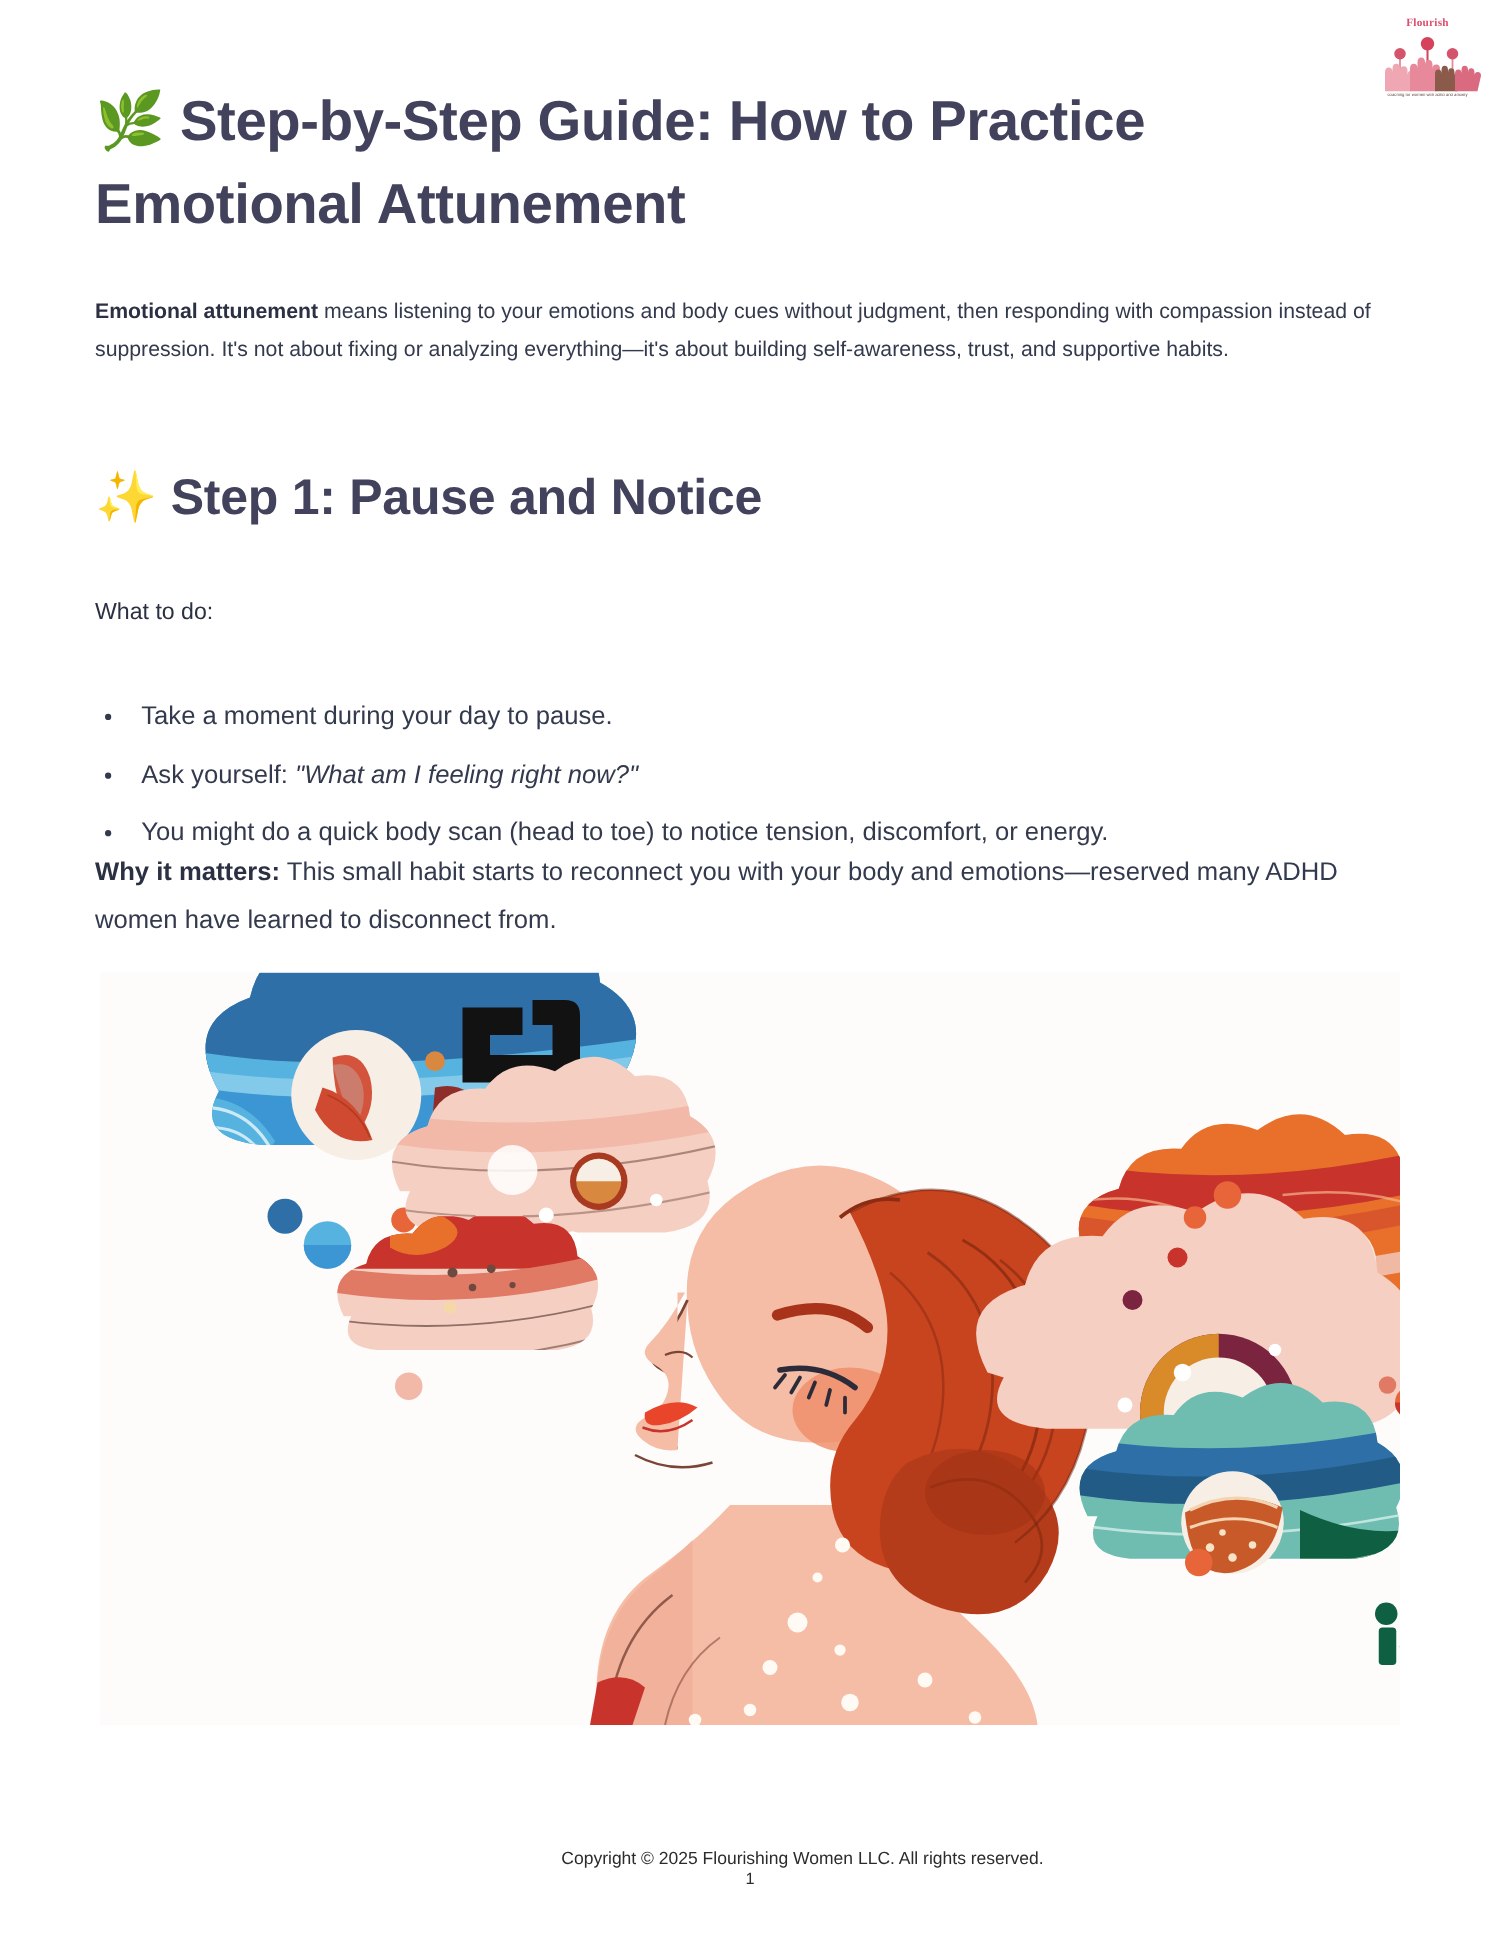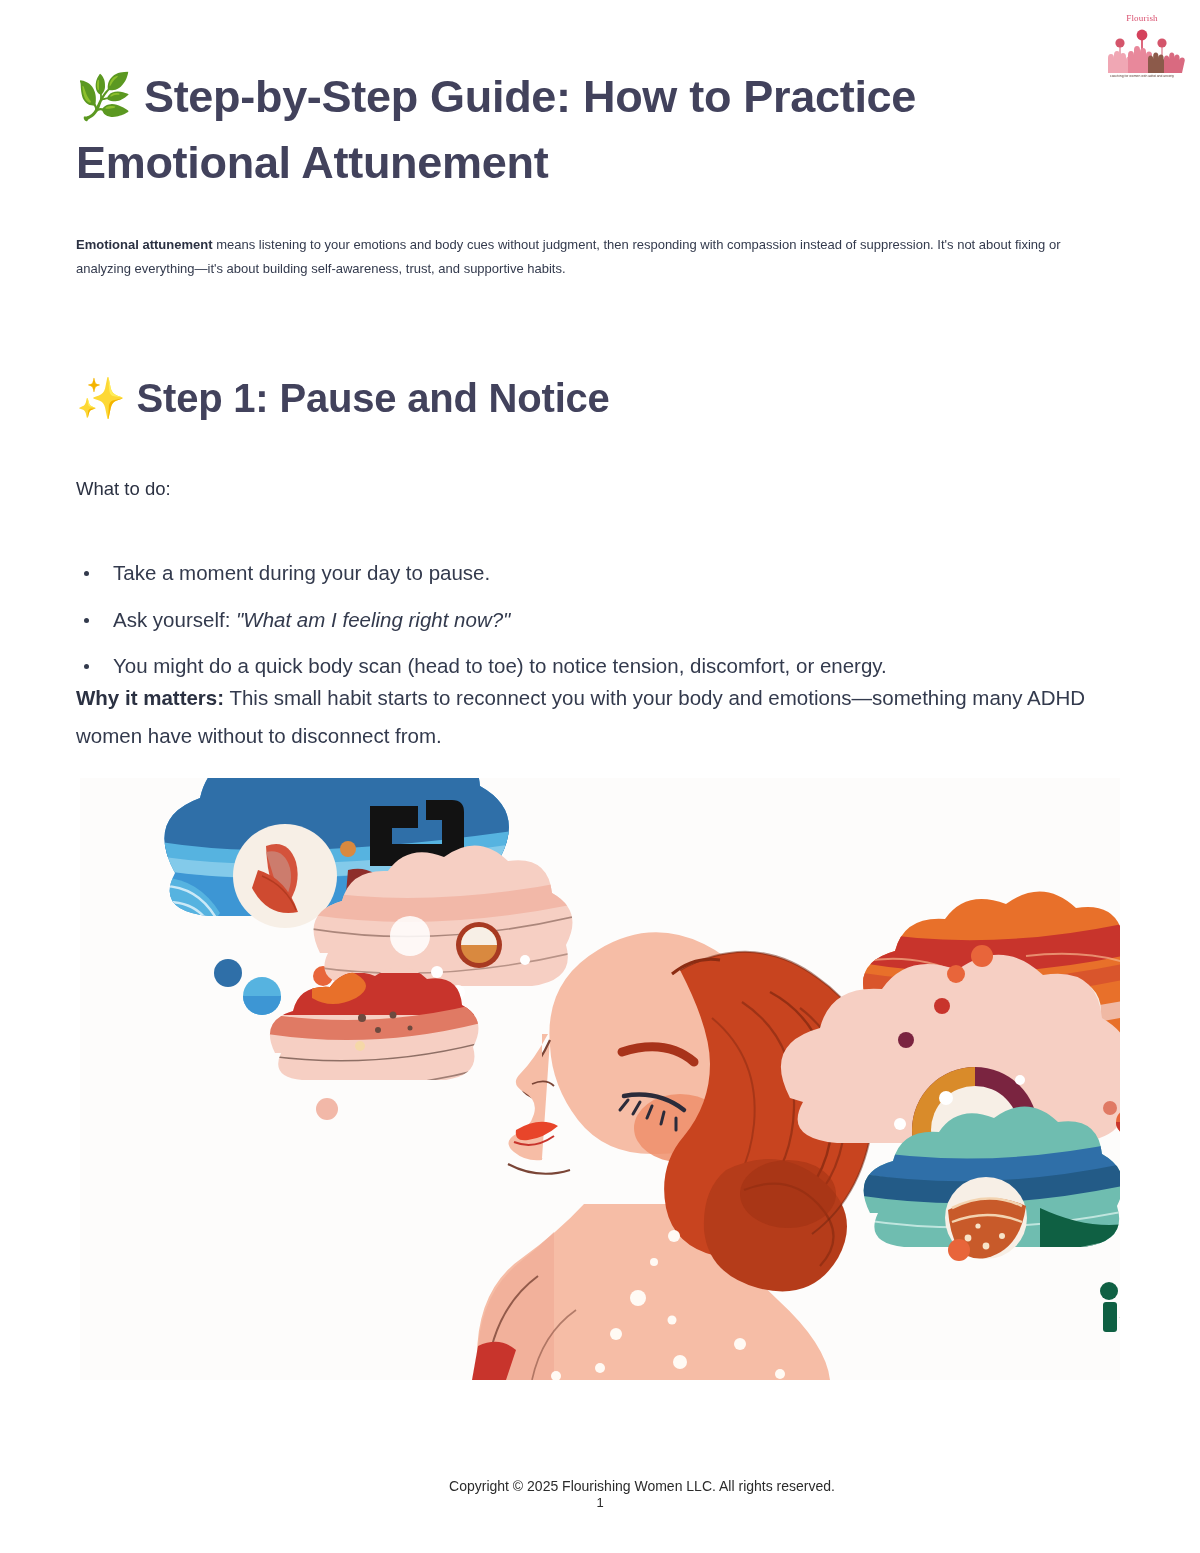--- a/index.html
+++ b/index.html
@@ -30,21 +30,21 @@
     position: absolute;
     top: 8px;
     right: 14px;
     width: 88px;
     height: 80px;
     text-align: center;
   }
   .logo-wordmark {
     font-family: "Liberation Serif", serif;
     font-size: 9px;
-    font-weight: normal;
+    font-weight: bold;
     color: #d94f6e;
     letter-spacing: .2px;
     line-height: 1;
     margin-top: 6px;
   }
   .logo-art {
     position: relative;
     width: 88px;
     height: 50px;
     margin-top: 2px;
@@ -85,21 +85,21 @@
     font-family: "DejaVu Sans", sans-serif;
     font-weight: normal;
   }
 
   
   .intro {
     position: absolute;
     left: 76px;
     top: 233px;
     width: 1030px;
-    font-size: 13px;
+    font-size: 17px;
     line-height: 1.85;
     color: #333a4d;
   }
   .intro b { font-weight: bold; color: #2b3142; }
 
   .label-what {
     position: absolute;
     left: 76px;
     top: 478px;
     font-size: 18.5px;
@@ -213,21 +213,21 @@
   <h2 class="h2"><span class="emoji">✨</span> <span>Step 1: Pause and Notice</span></h2>
 
   <div class="label-what">What to do:</div>
 
   <ul class="bullets">
     <li><span>Take a moment during your day to pause.</span><i></i></li>
     <li><span>Ask yourself: </span><i>"What am I feeling right now?"</i></li>
     <li><span>You might do a quick body scan (head to toe) to notice tension, discomfort, or energy.</span><i></i></li>
   </ul>
 
-  <p class="why"><b>Why it matters:</b><span> This small habit starts to reconnect you with your body and emotions—something many ADHD women have without to disconnect from.</span></p>
+  <p class="why"><b>Why it matters:</b><span> This small habit starts to reconnect you with your body and emotions—reserved many ADHD women have learned to disconnect from.</span></p>
 
   <div class="illus">
     <svg viewBox="0 0 1040 602" xmlns="http://www.w3.org/2000/svg">
       <defs>
         <clipPath id="clipAll">
             <rect x="0" y="0" width="1040" height="602"></rect>
           </clipPath>
         <clipPath id="cBlue">
             <path d="M95 95 q-30-55 25-75 q10-45 60-42 q25-40 75-20 q45-35 85 5 q55-8 60 45 q45 25 20 72 q15 50-45 58 l-245 0 q-55-5-35-43 Z"></path>
           </clipPath>

